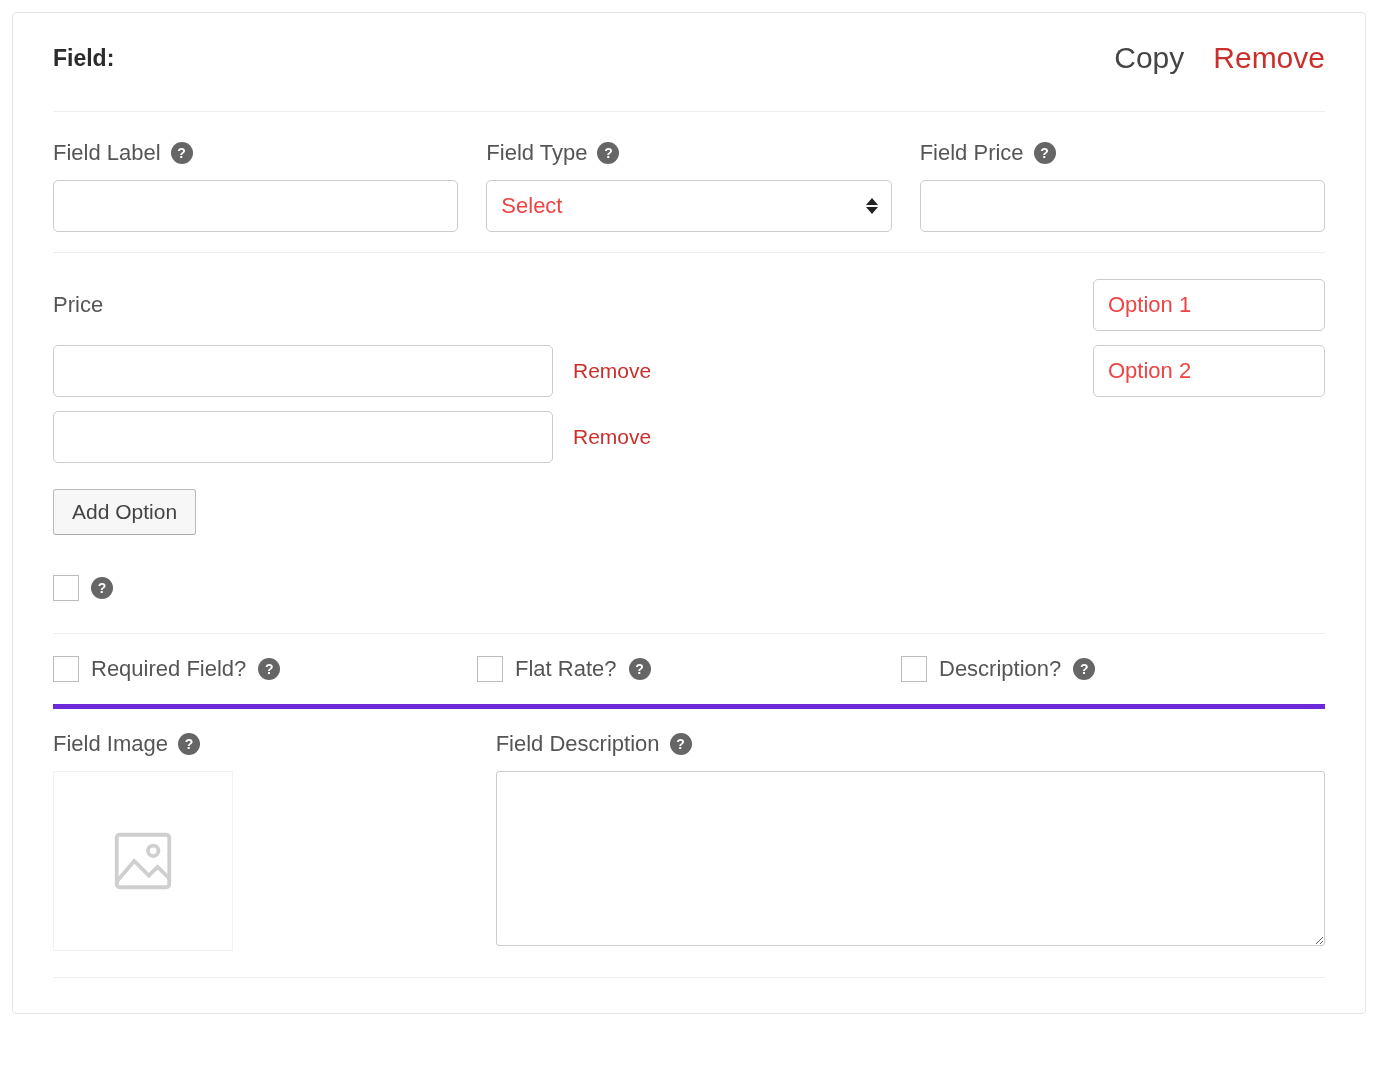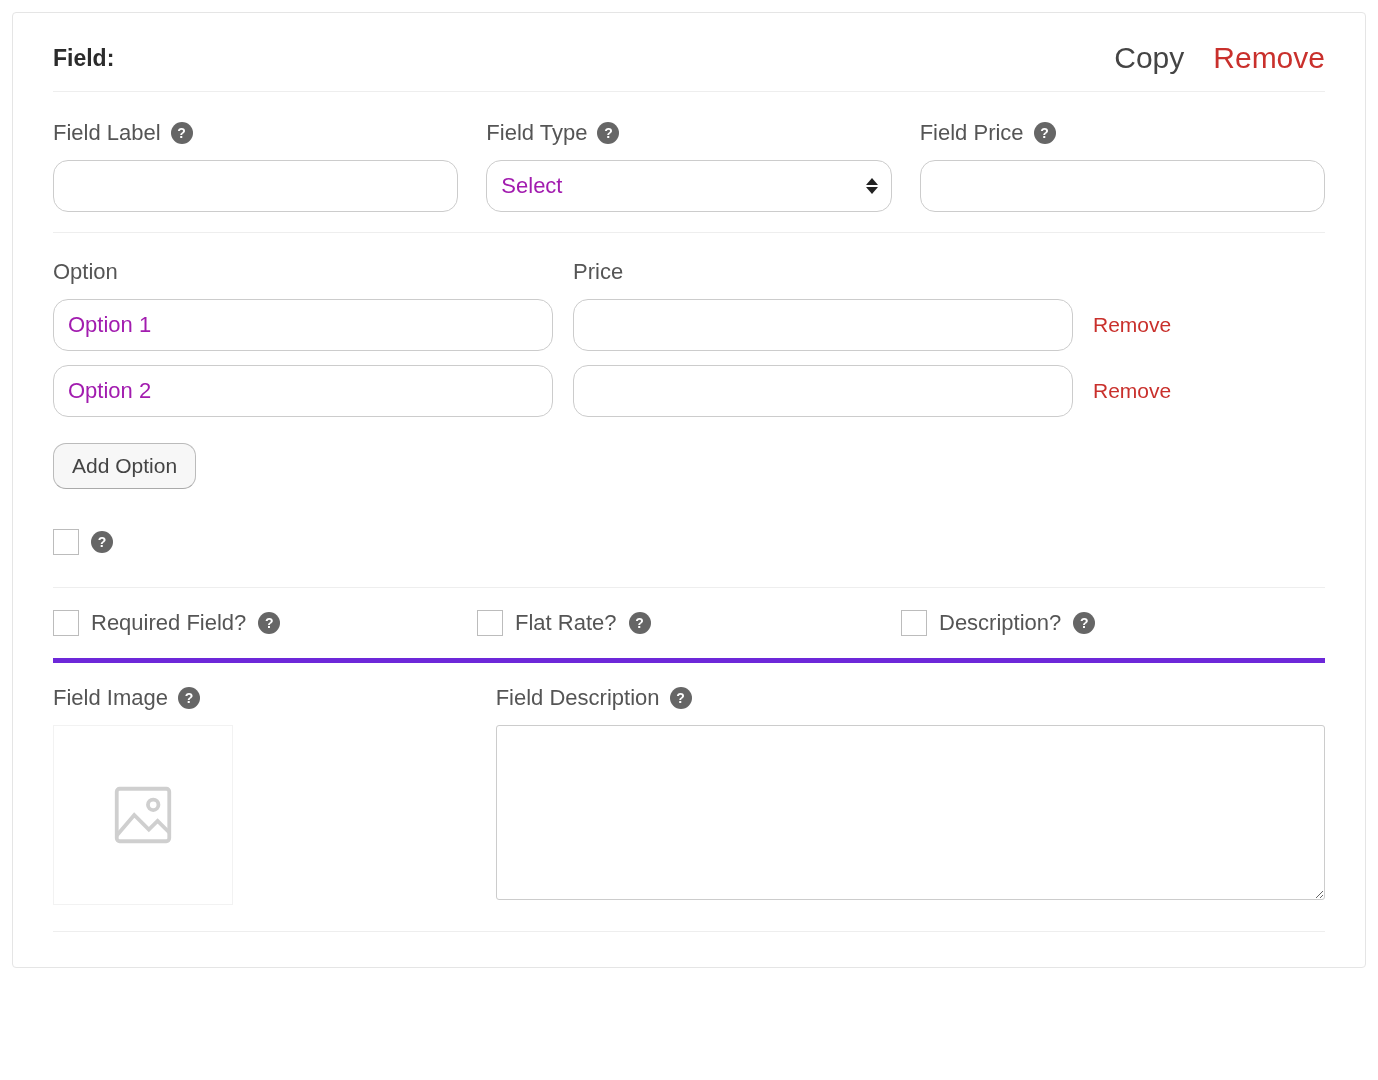--- a/index.html
+++ b/index.html
@@ -14,21 +14,21 @@
   }
   .panel {
     border: 1px solid #e5e5e5;
     border-radius: 4px;
     padding: 28px 40px 24px 40px;
   }
   .panel-header {
     display: flex;
     align-items: center;
     justify-content: space-between;
-    padding-bottom: 16px;
+    padding-bottom: 36px;
     border-bottom: 1px solid #eee;
     margin-bottom: 28px;
   }
   .panel-title {
     font-weight: 700;
     font-size: 23px;
     color: #2b2b2b;
   }
   .header-actions { display:flex; gap: 29px; font-size: 30px; }
   .link-plain { color:#444; cursor:pointer; }
@@ -61,24 +61,24 @@
     font-size:14px;
     font-weight:700;
     cursor: help;
     flex: 0 0 auto;
   }
 
   .text-input, .select-input {
     width:100%;
     height: 52px;
     border:1px solid #ccc;
-    border-radius:15px;
+    border-radius:5px;
     padding: 12px 14px;
     font-size: 22px;
-    color:#a21caf;
+    color:#ef4444;
     background:#fff;
   }
   .select-wrap { position:relative; }
   .select-wrap .select-input { padding-right: 40px; appearance:none; -webkit-appearance:none; }
   .select-arrows {
     position:absolute;
     right:14px; top:50%; transform:translateY(-50%);
     display:flex; flex-direction:column; gap:2px;
     pointer-events:none;
     color:#222;
@@ -99,21 +99,21 @@
   .options-block .col-head { color:#555; font-size:22px; }
 
   .btn {
     display:inline-block;
     border:1px solid #bbb;
     border-bottom-color:#aaa;
     background:#f7f7f7;
     color:#444;
     font-size:21px;
     padding: 10px 18px;
-    border-radius:13px;
+    border-radius:3px;
     cursor:pointer;
   }
   .add-option-wrap { margin-top: 26px; }
 
   .instruction-row {
     margin-top: 40px;
     padding-bottom: 32px;
     border-bottom: 1px solid #eee;
   }
   .check-line {
@@ -202,21 +202,20 @@
     <div>
       <div class="form-label">
         <span>Field Price</span>
         <span class="help-icon">?</span>
       </div>
       <input class="text-input" type="text" value="" style="">
     </div>
   </div>
 
   <div class="options-block">
-    <div class="col-head">Option</div>
     <div class="col-head">Price</div>
     <div></div>
 
     <input class="text-input" value="Option 1" style="">
     <input class="text-input" value="" style="">
     <span class="link-danger">Remove</span>
 
     <input class="text-input" value="Option 2" style="">
     <input class="text-input" value="" style="">
     <span class="link-danger">Remove</span>

